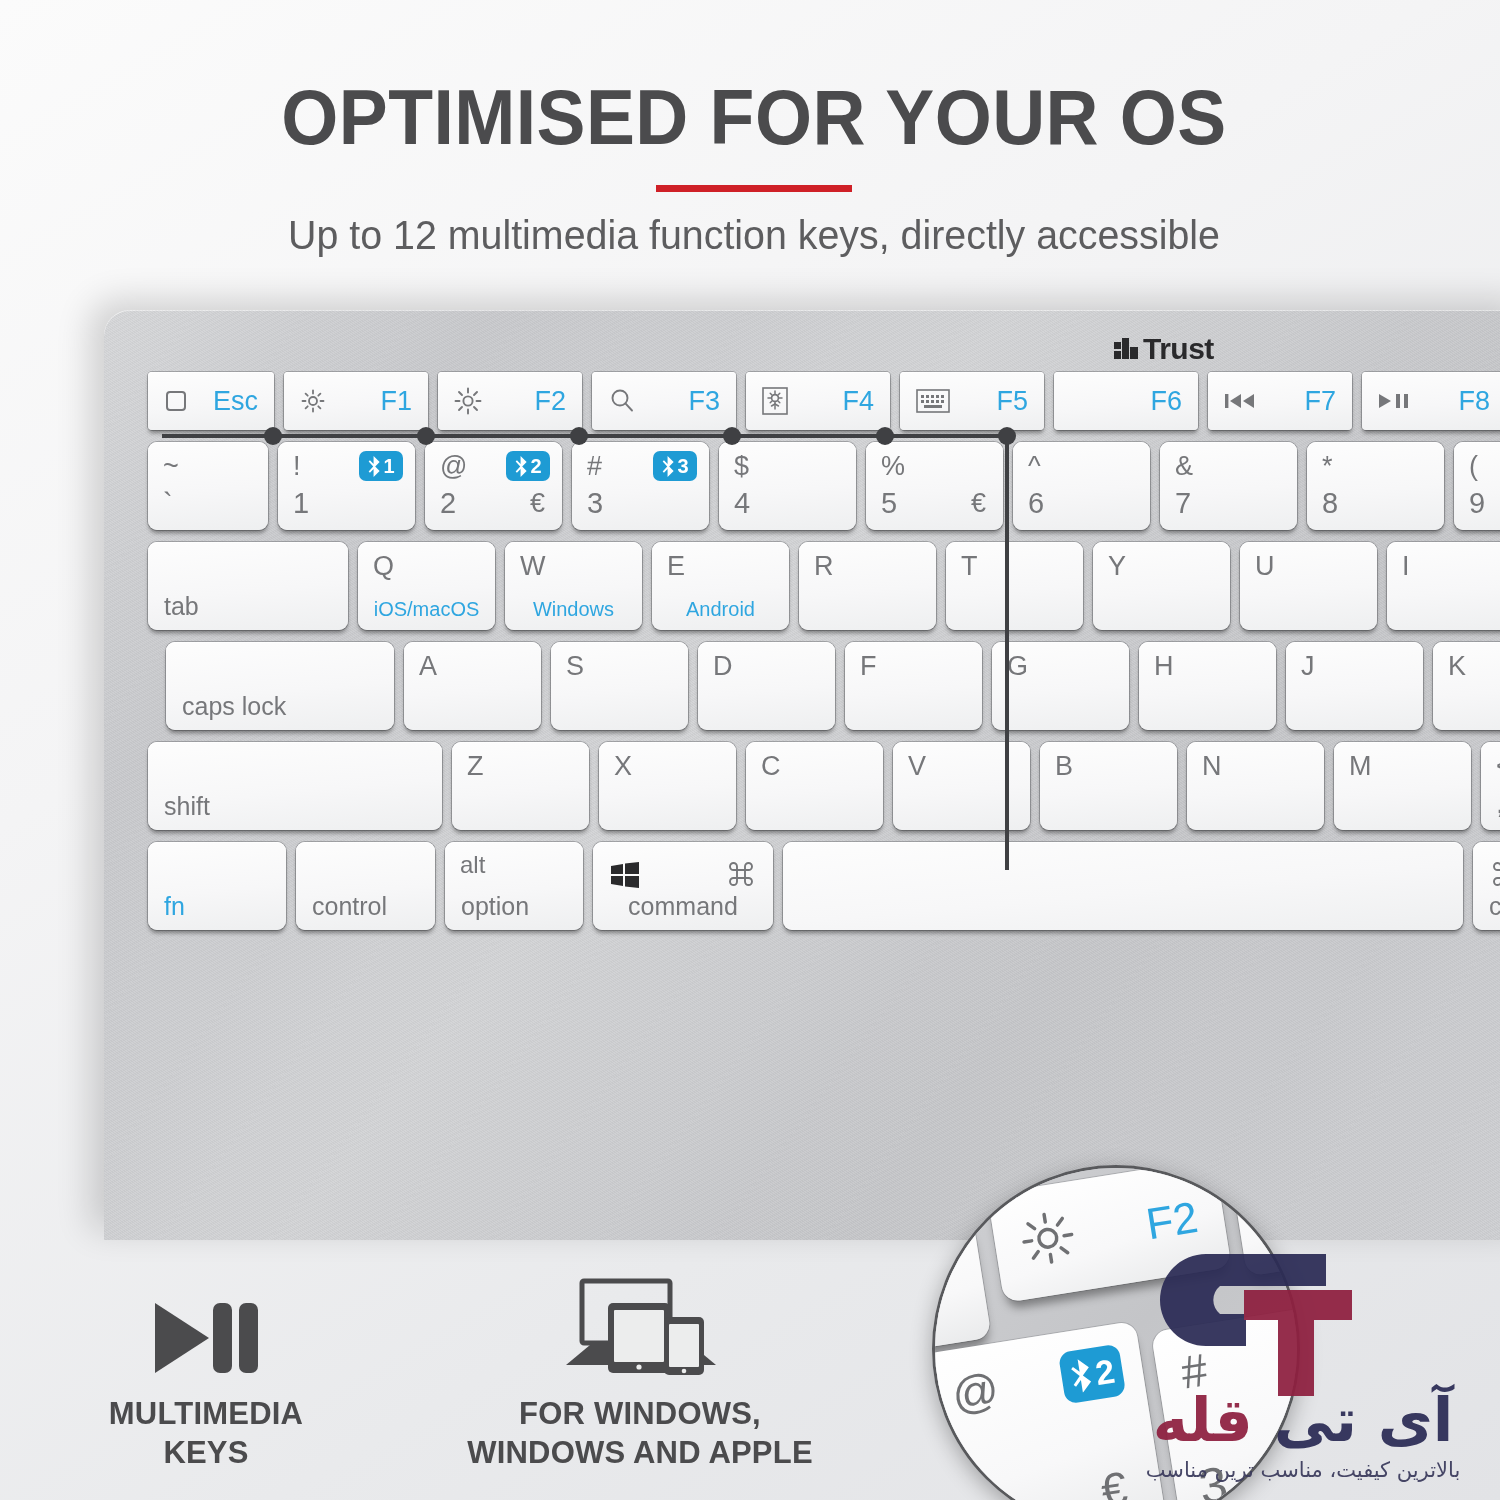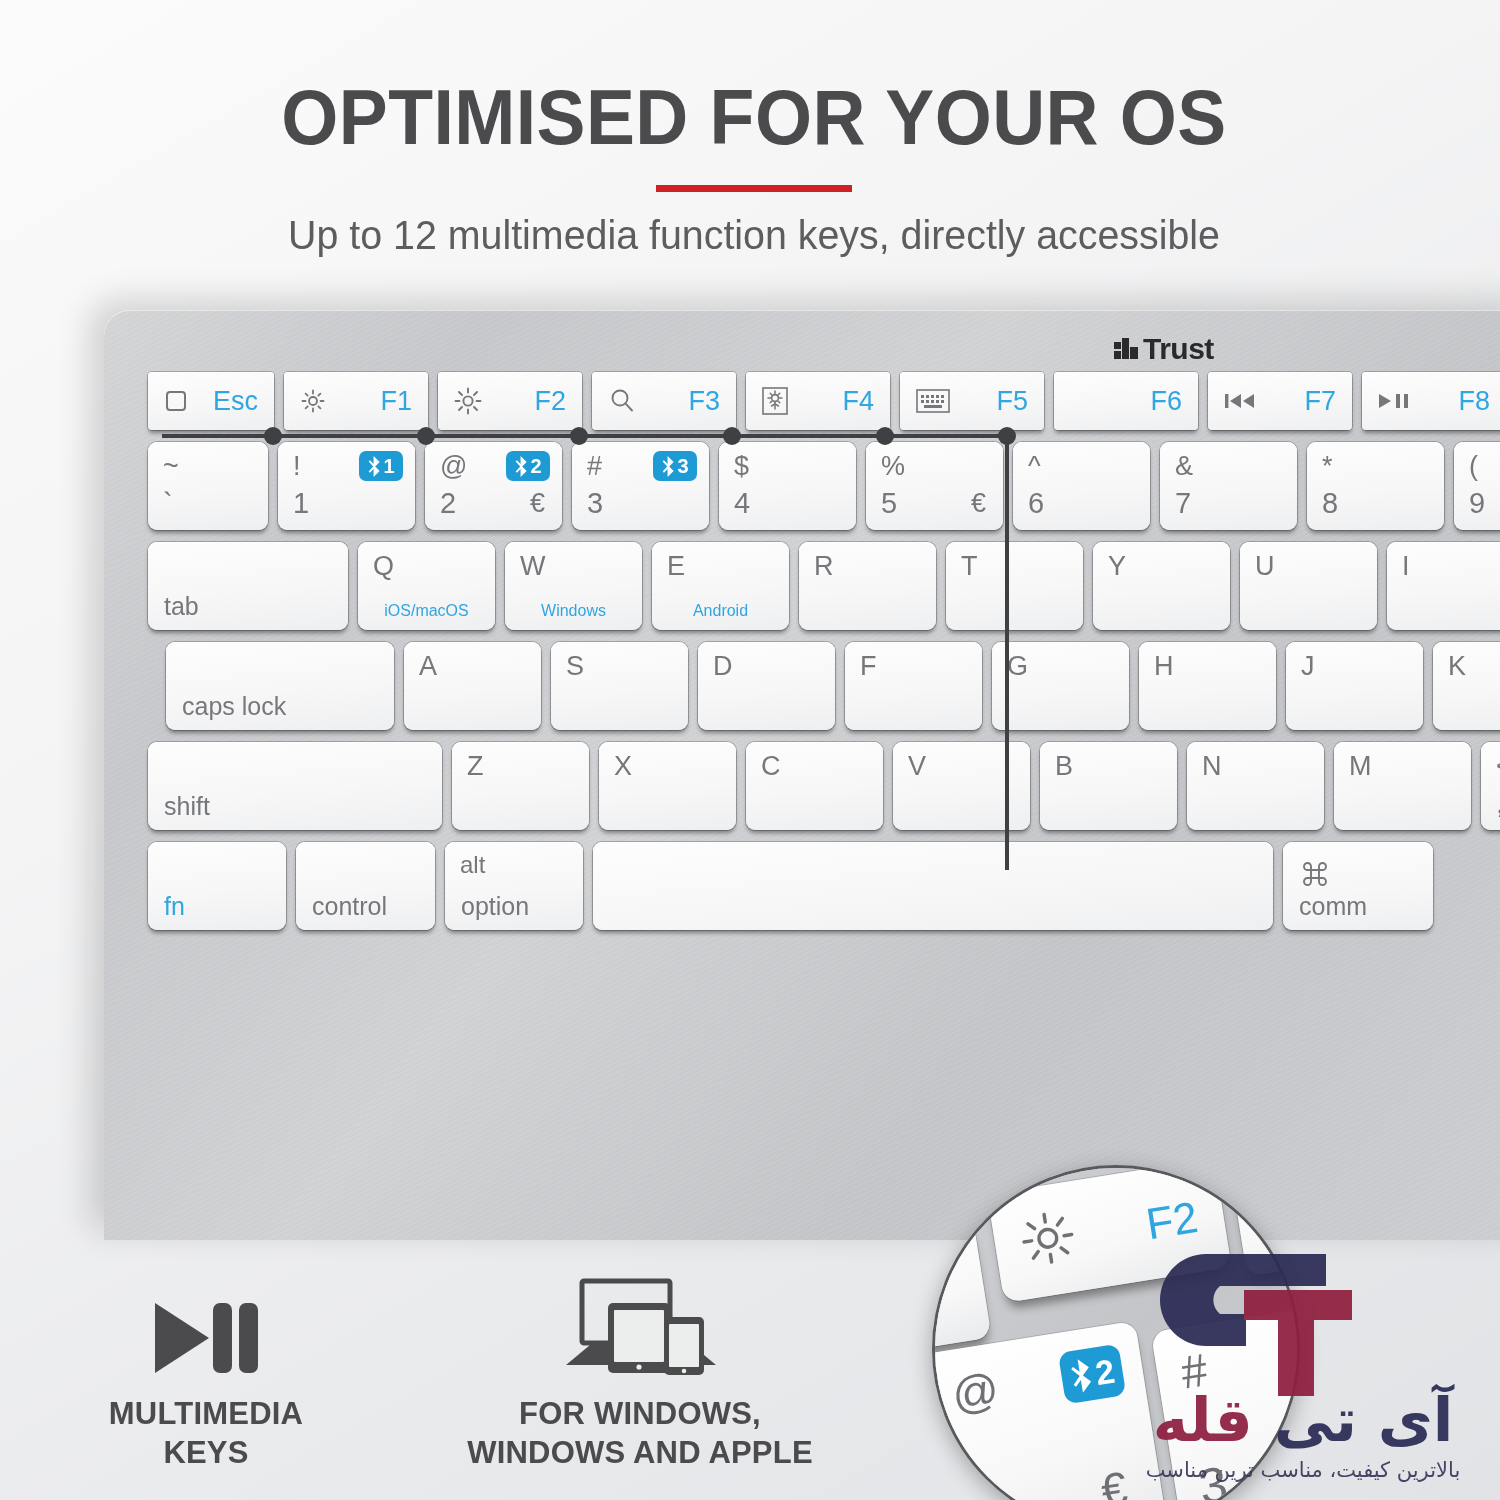--- a/index.html
+++ b/index.html
@@ -81,21 +81,21 @@
   }
   .key.fn-key { height: 58px; border-radius: 4px; }
   .key.tall { height: 88px; }
 
   .kl { position: absolute; color: #76777a; line-height: 1; }
   .kl.tl { top: 11px; left: 15px; font-size: 27px; }
   .kl.bl { bottom: 12px; left: 15px; font-size: 29px; }
   .kl.br { bottom: 13px; right: 17px; font-size: 27px; }
   .kl.word { bottom: 11px; left: 16px; font-size: 25px; font-weight: 350; }
   .kl.fR  { top: 50%; right: 16px; transform: translateY(-50%); font-size: 27px; color: #2fa6e0; }
-  .kl.os  { bottom: 11px; left: 50%; transform: translateX(-50%); font-size: 16px; color: #2fa6e0; white-space: nowrap; }
+  .kl.os  { bottom: 11px; left: 50%; transform: translateX(-50%); font-size: 20px; color: #2fa6e0; white-space: nowrap; }
   .kl.blue { color: #2fa6e0; }
 
   
   .bt {
     position: absolute; top: 9px; right: 12px;
     background: #1e9bd4; border-radius: 7px;
     height: 30px; min-width: 44px;
     display: flex; align-items: center; justify-content: center; gap: 1px;
     padding: 0 5px;
     color: #fff; font-size: 20px; font-weight: bold;
@@ -500,20 +500,40 @@
       <div class="key tall" style="width:138px">
         <span class="kl word blue">fn</span>
       </div>
       <div class="key tall" style="width:139px">
         <span class="kl word">control</span>
       </div>
       <div class="key tall" style="width:138px">
         <span class="kl tl" style="font-size:24px">alt</span>
         <span class="kl word">option</span>
       </div>
+      <div class="key tall" style="width:180px">
+        <span class="icn" style="top:20px;left:18px;transform:none">
+          <svg width="28" height="26" viewBox="0 0 28 26" fill="#2a2a2c">
+            <polygon points="0,4 12,2 12,12 0,12"></polygon>
+            <polygon points="14,1.6 28,0 28,12 14,12"></polygon>
+            <polygon points="0,14 12,14 12,24 0,22"></polygon>
+            <polygon points="14,14 28,14 28,26 14,24.4"></polygon>
+          </svg>
+        </span>
+        <span class="icn" style="top:18px;left:auto;right:18px;transform:none">
+          <svg width="28" height="28" viewBox="0 0 28 28" fill="none" stroke="#76777a" stroke-width="1.9">
+            <path d="M10 10h8v8h-8z"></path>
+            <path d="M10 10V6.5a3.5 3.5 0 1 0-3.5 3.5H10z"></path>
+            <path d="M18 10V6.5A3.5 3.5 0 1 1 21.5 10H18z"></path>
+            <path d="M10 18v3.5A3.5 3.5 0 1 1 6.5 18H10z"></path>
+            <path d="M18 18v3.5a3.5 3.5 0 1 0 3.5-3.5H18z"></path>
+          </svg>
+        </span>
+        <span class="kl word" style="left:50%;transform:translateX(-50%)">command</span>
+      </div>
       <div class="key tall" style="width:680px"></div>
       <div class="key tall" style="width:150px">
         <span class="icn" style="top:18px;left:18px;transform:none">
           <svg width="28" height="28" viewBox="0 0 28 28" fill="none" stroke="#76777a" stroke-width="1.9">
             <path d="M10 10h8v8h-8z"></path>
             <path d="M10 10V6.5a3.5 3.5 0 1 0-3.5 3.5H10z"></path>
             <path d="M18 10V6.5A3.5 3.5 0 1 1 21.5 10H18z"></path>
             <path d="M10 18v3.5A3.5 3.5 0 1 1 6.5 18H10z"></path>
             <path d="M18 18v3.5a3.5 3.5 0 1 0 3.5-3.5H18z"></path>
           </svg>

